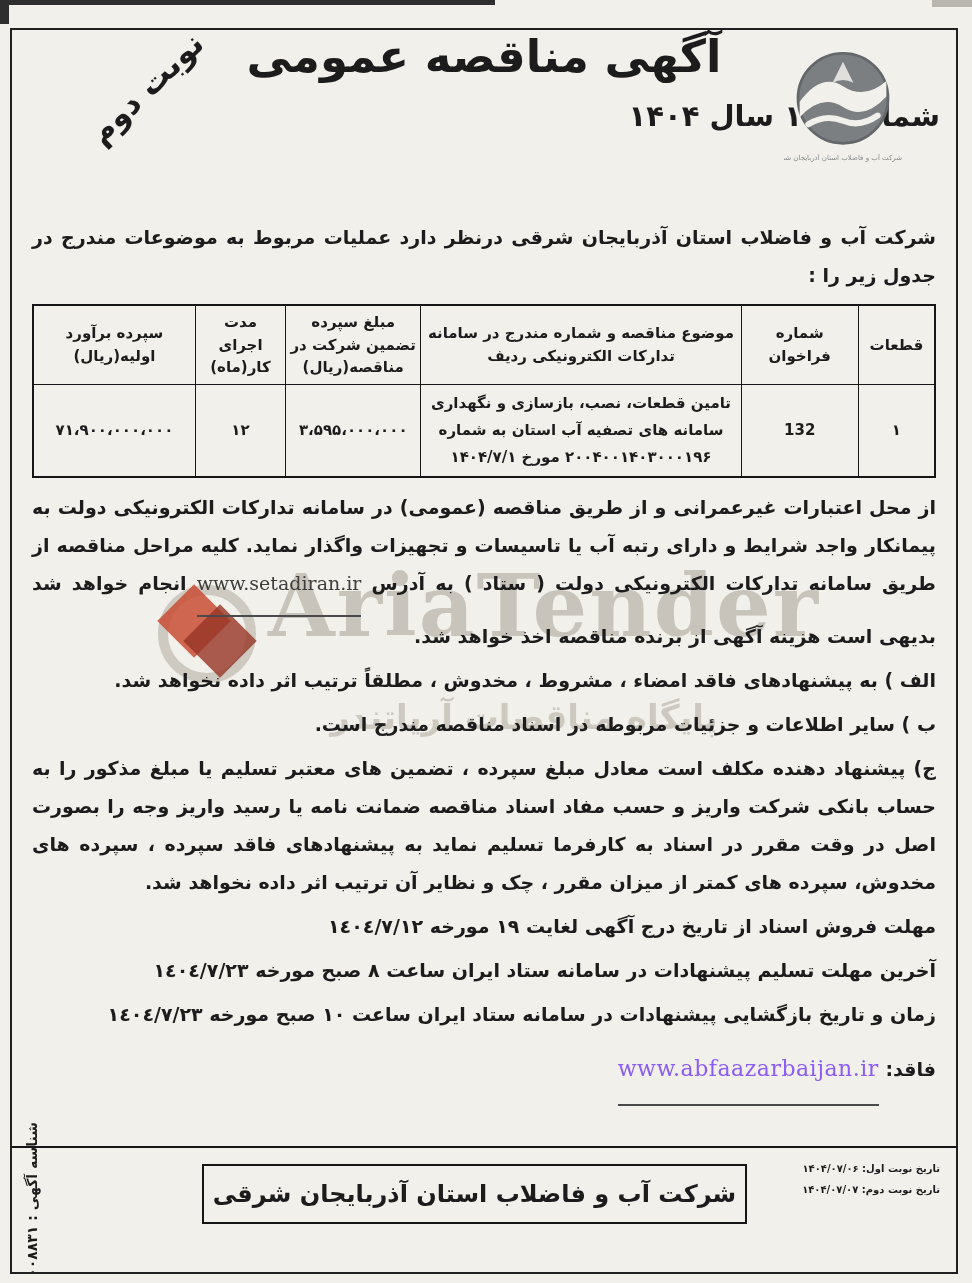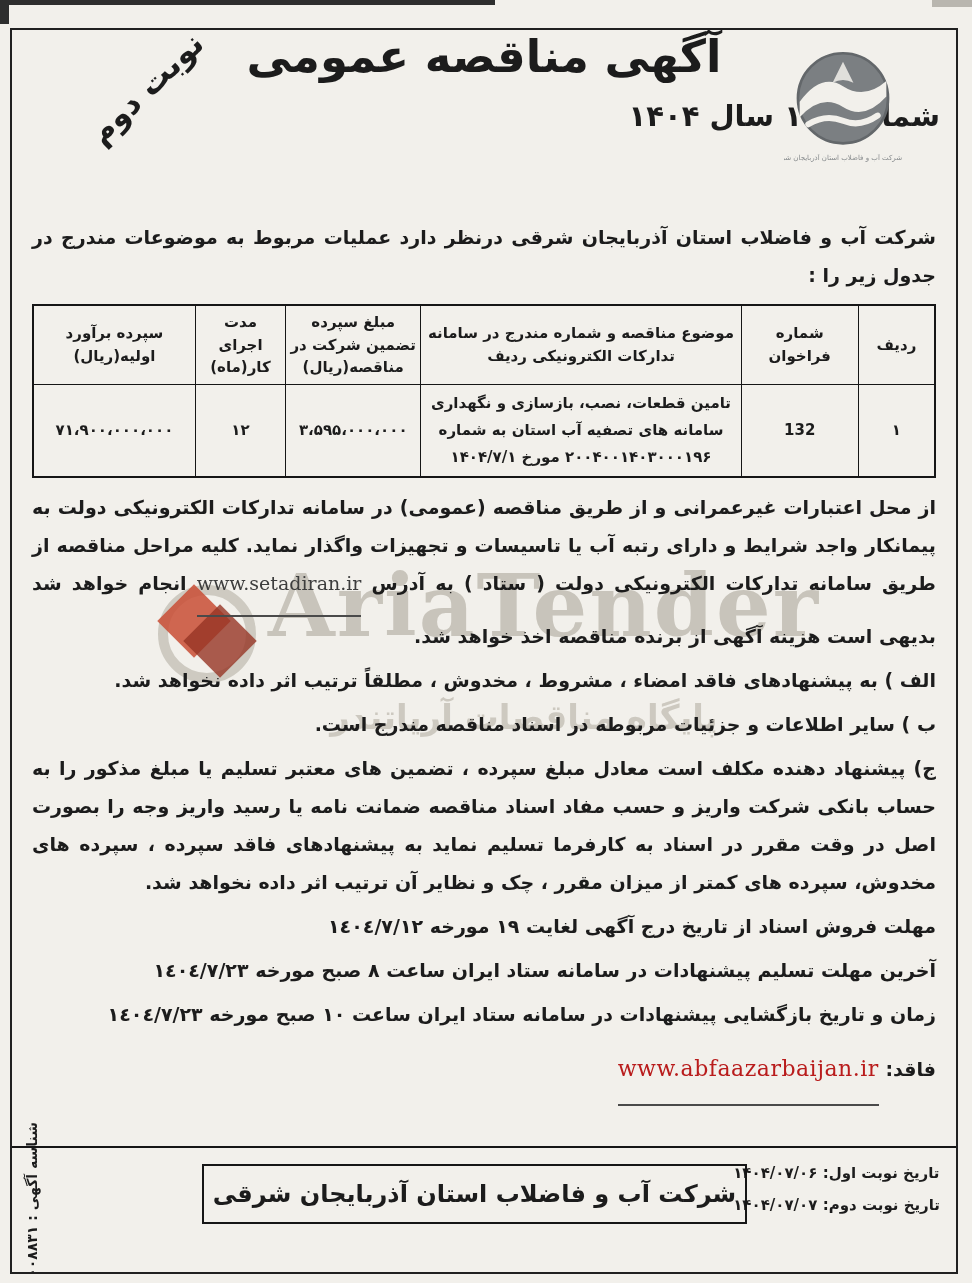--- a/index.html
+++ b/index.html
@@ -104,30 +104,30 @@
   col.c-moddat   { width:10%; }
   col.c-baravord { width:18%; }
 
   .url {
     direction:ltr; unicode-bidi:embed; display:inline-block;
     border-bottom:2px solid #4a4a4a; padding-bottom:13px;
     font-family:"DejaVu Serif", serif; font-weight:normal;
     color:#3d3d3d;
   }
   .site-line { margin-top:14px; }
-  .site-url { font-size:22px; letter-spacing:.5px; color:#b91c1c; }
+  .site-url { font-size:22px; letter-spacing:.5px; color:#8b5cf6; }
 
   
   .footer {
     position:absolute; left:0; bottom:0; width:100%; height:124px;
     border-top:2px solid #161616;
   }
   .footer-dates {
     position:absolute; right:16px; top:10px;
-    text-align:left; font-size:15px; font-weight:bold; line-height:2.1;
+    text-align:right; font-size:10px; font-weight:bold; line-height:2.1;
   }
   .footer-box {
     position:absolute; left:190px; top:16px; width:545px;
     border:2px solid #161616; box-sizing:border-box;
     padding:14px 8px; text-align:center;
     font-size:24px; font-weight:bold; white-space:nowrap; overflow:hidden;
   }
   .footer-id {
     position:absolute; left:-58px; top:44px; width:160px; height:20px;
     transform:rotate(-90deg);
@@ -177,21 +177,21 @@
       <colgroup>
         <col class="c-radif">
           <col class="c-farakhan">
           <col class="c-mozoo">
         <col class="c-seporde">
           <col class="c-moddat">
           <col class="c-baravord">
       </colgroup>
       <thead>
         <tr>
-          <th>ردیف</th>
+          <th>قطعات</th>
           <th>شماره فراخوان</th>
           <th>موضوع مناقصه و شماره مندرج در سامانه تدارکات الکترونیکی ردیف</th>
           <th>مبلغ سپرده تضمین شرکت در مناقصه(ریال)</th>
           <th>مدت اجرای کار(ماه)</th>
           <th>سپرده برآورد اولیه(ریال)</th>
         </tr>
       </thead>
       <tbody>
         <tr>
           <td>۱</td>

